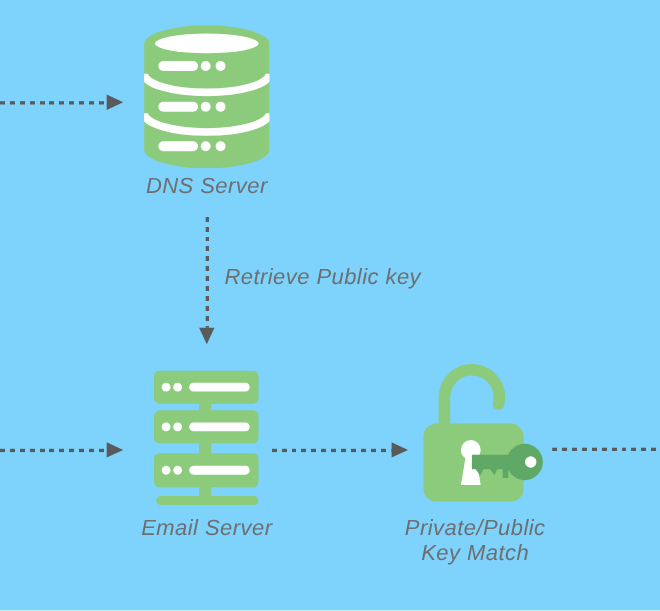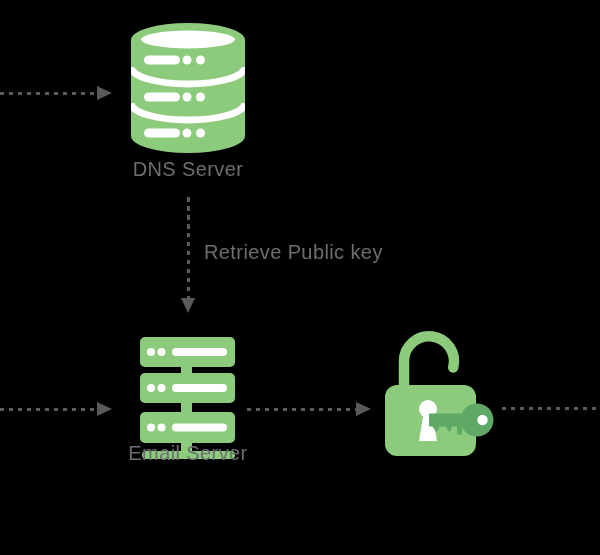--- a/index.html
+++ b/index.html
@@ -3,22 +3,23 @@
 <meta charset="utf-8">
 <style>
   * { margin: 0; padding: 0; box-sizing: border-box; }
   html, body { background: #ffffff; }
   body { font-family: "Liberation Sans", "DejaVu Sans", sans-serif; }
 
   .canvas {
     position: relative;
     width: 600px;
     height: 555px;
-    background: #000000;
+    background: #7dd3fc;
     overflow: hidden;
+    font-style: italic;
   }
 
   .abs { position: absolute; }
 
   
   .dash-h {
     height: 3px;
     background: repeating-linear-gradient(90deg, #595a5c 0 4.5px, transparent 4.5px 9px);
   }
   .dash-v {
@@ -104,21 +105,21 @@
         <circle cx="11" cy="54" r="4"></circle>
         <circle cx="21.5" cy="54" r="4"></circle>
         <rect x="32" y="50" width="55" height="8" rx="4"></rect>
         <circle cx="11" cy="93.5" r="4"></circle>
         <circle cx="21.5" cy="93.5" r="4"></circle>
         <rect x="32" y="89.5" width="55" height="8" rx="4"></rect>
       </g>
     </svg>
   </div>
 
-  <div class="abs label" style="left:113px; top:442px; width:150px;">Email Server</div>
+  <div class="abs label" style="left:113px; top:469px; width:150px;">Email Server</div>
 
   <div class="abs dash-h" style="left:247px; top:407.5px; width:109px;"></div>
   <div class="abs head-right" style="left:356px; top:401.5px;"></div>
 
   <div class="abs" style="left:383px; top:328px; width:115px; height:130px;">
     <svg width="115" height="130" viewBox="0 0 115 130">
       <path d="M21,60 L21,33 A25,25 0 1 1 70.2,39.5" stroke="#8cca7c" stroke-width="10.5" fill="none" stroke-linecap="round"></path>
       <rect x="2" y="57" width="91" height="71" rx="12" fill="#8cca7c"></rect>
       <g fill="#ffffff">
         <circle cx="45" cy="81" r="9"></circle>
@@ -128,14 +129,18 @@
         <path d="M46,85.5 L85,85.5 L85,98.5 L79,98.5 L79,106.5 L74,106.5 L74,98.5
                  L69,98.5 L66.5,104 L62.5,98.5 L56.5,98.5 L53.5,104.5 L49.5,98.5 L46,98.5 Z"></path>
         <circle cx="94" cy="92" r="16.5"></circle>
       </g>
       <circle cx="99.5" cy="92" r="5.2" fill="#ffffff"></circle>
     </svg>
   </div>
 
   <div class="abs dash-h" style="left:502px; top:406.5px; width:98px;"></div>
 
+  <div class="abs label" style="left:354px; top:469px; width:156px;">
+    <div>Private/Public</div>
+    <div>Key Match</div>
+  </div>
 
 </div>
 
 </body></html>

